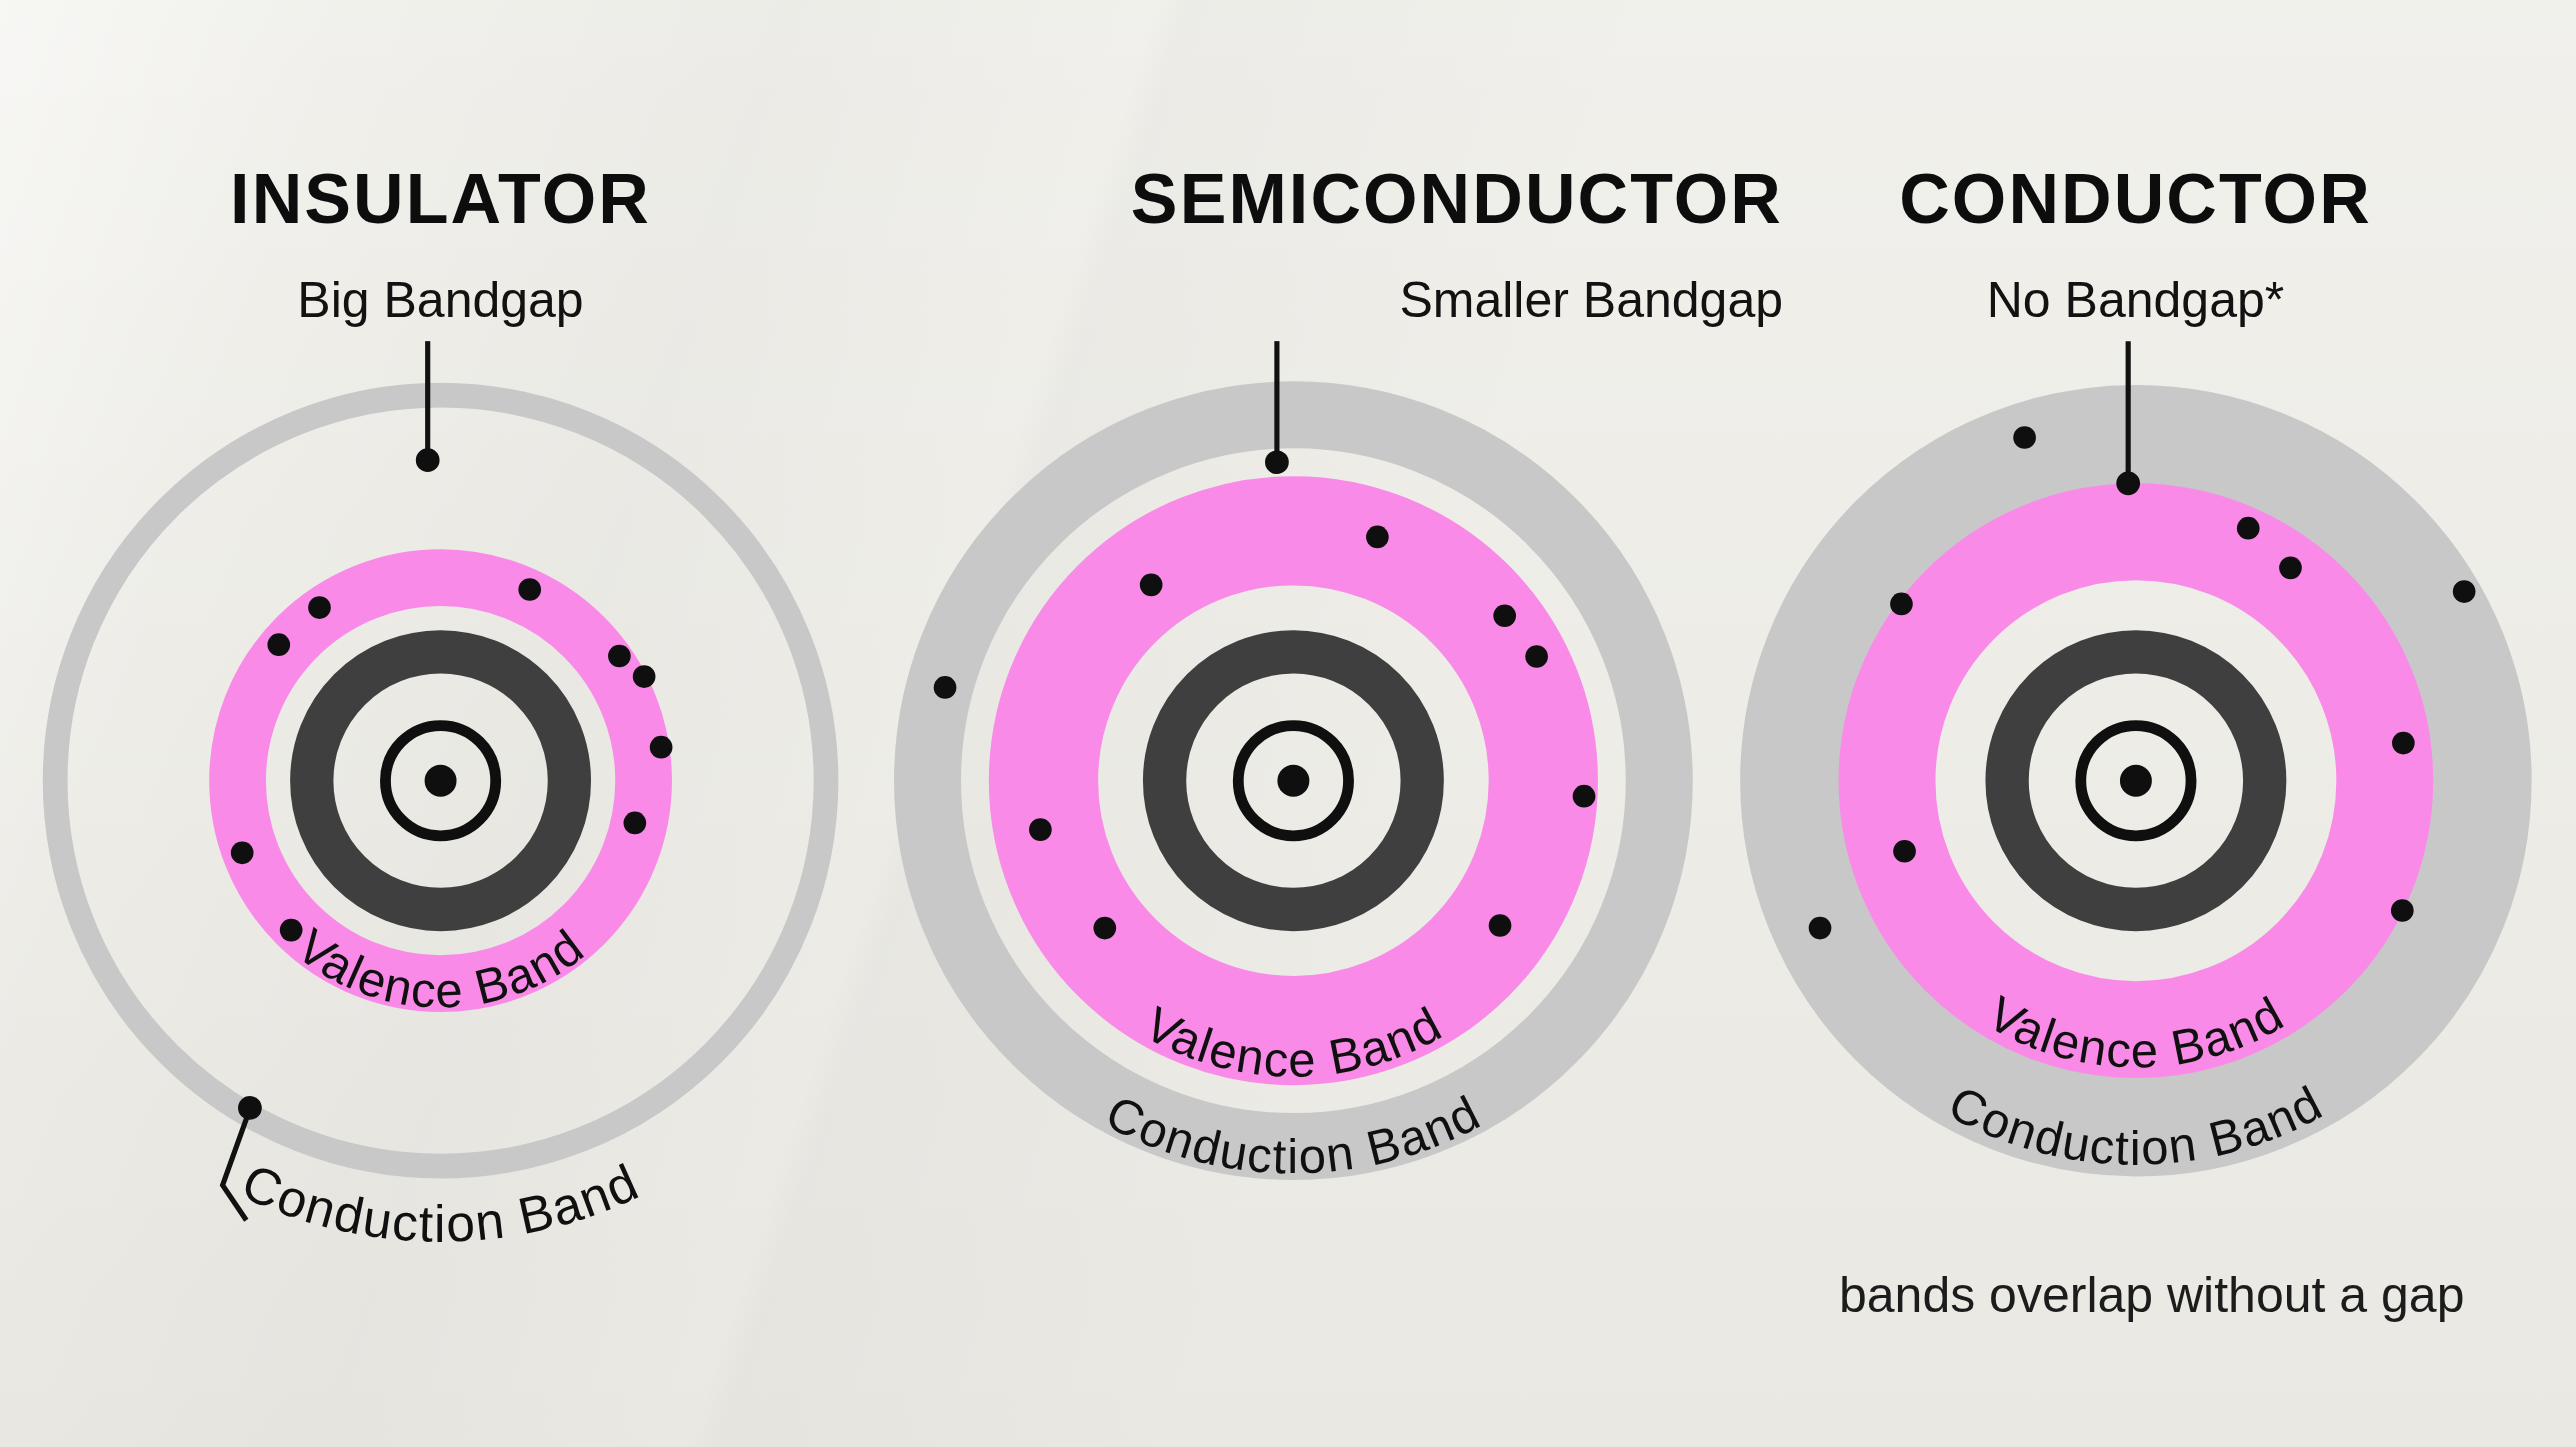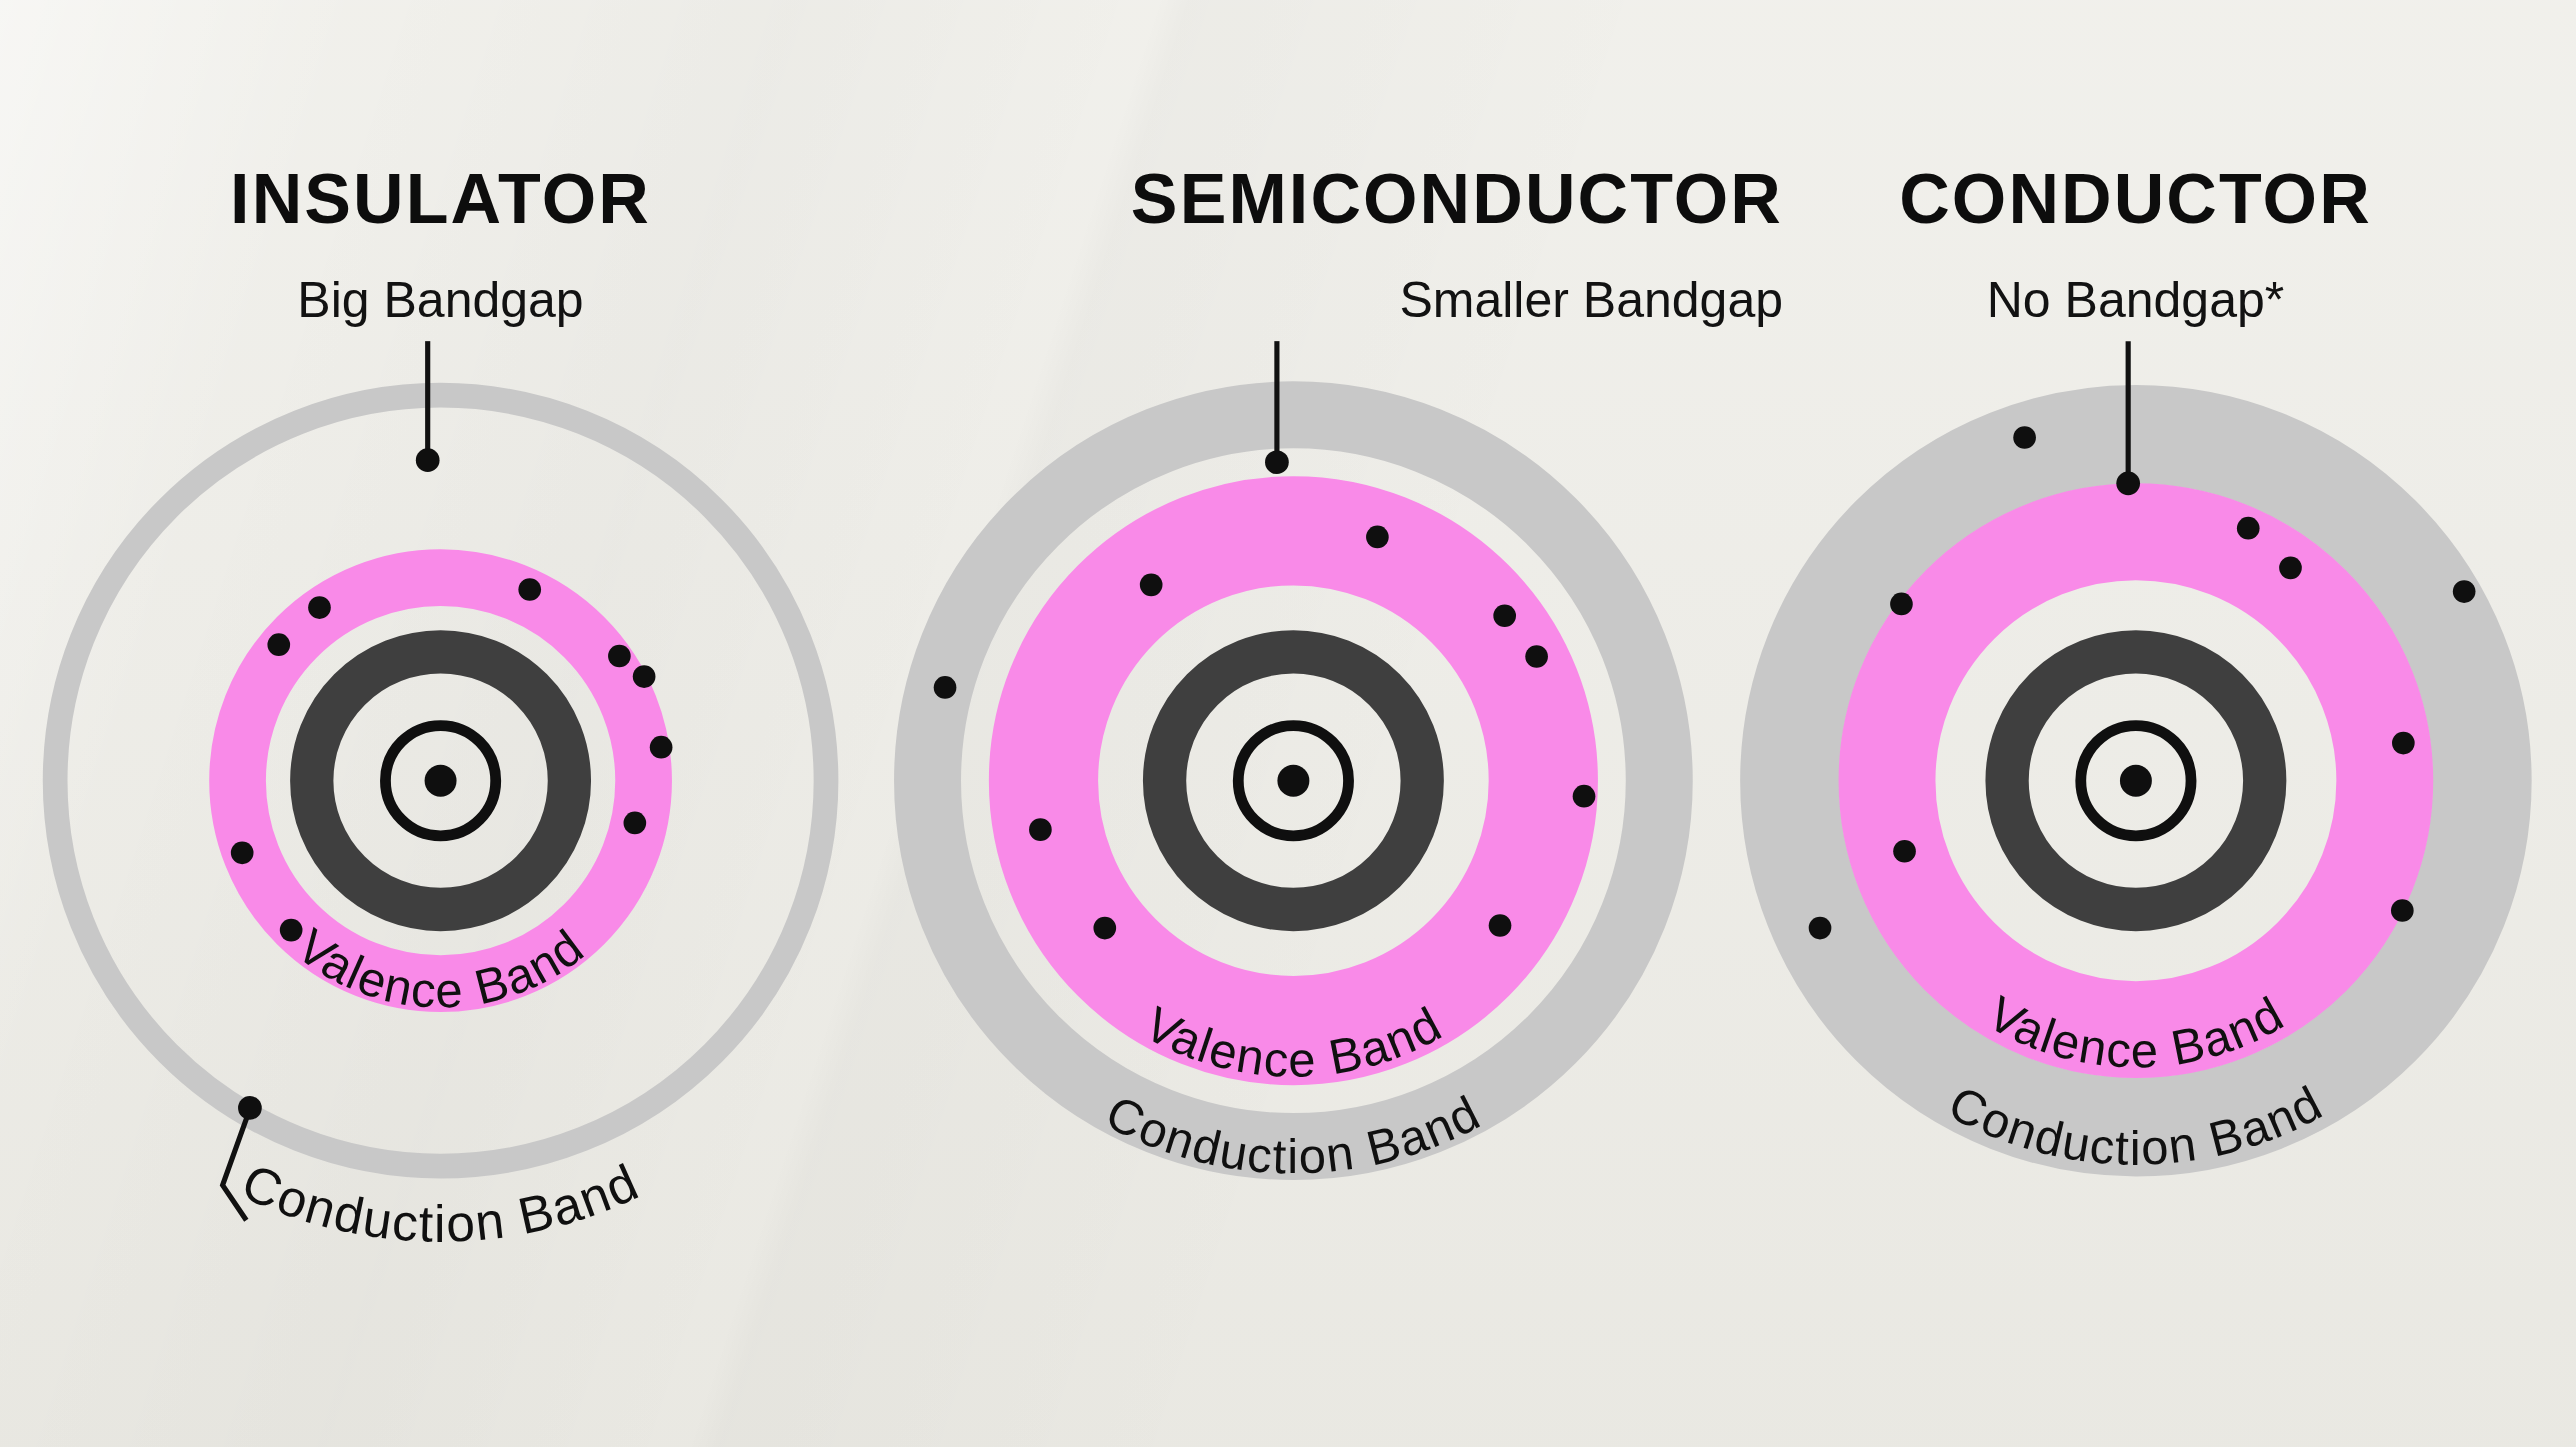--- a/index.html
+++ b/index.html
@@ -157,14 +157,15 @@
     <text class="curved-label" text-anchor="middle">
       <textPath href="#cond-valence-arc" startOffset="50%">Valence Band</textPath>
     </text>
     <text class="curved-label" text-anchor="middle">
       <textPath href="#cond-conduction-arc" startOffset="50%">Conduction Band</textPath>
     </text>
   </g>
 </svg>
 
 <div class="footnote">
+  <div>bands overlap without a gap</div>
 </div>
 
 
 </body></html>

